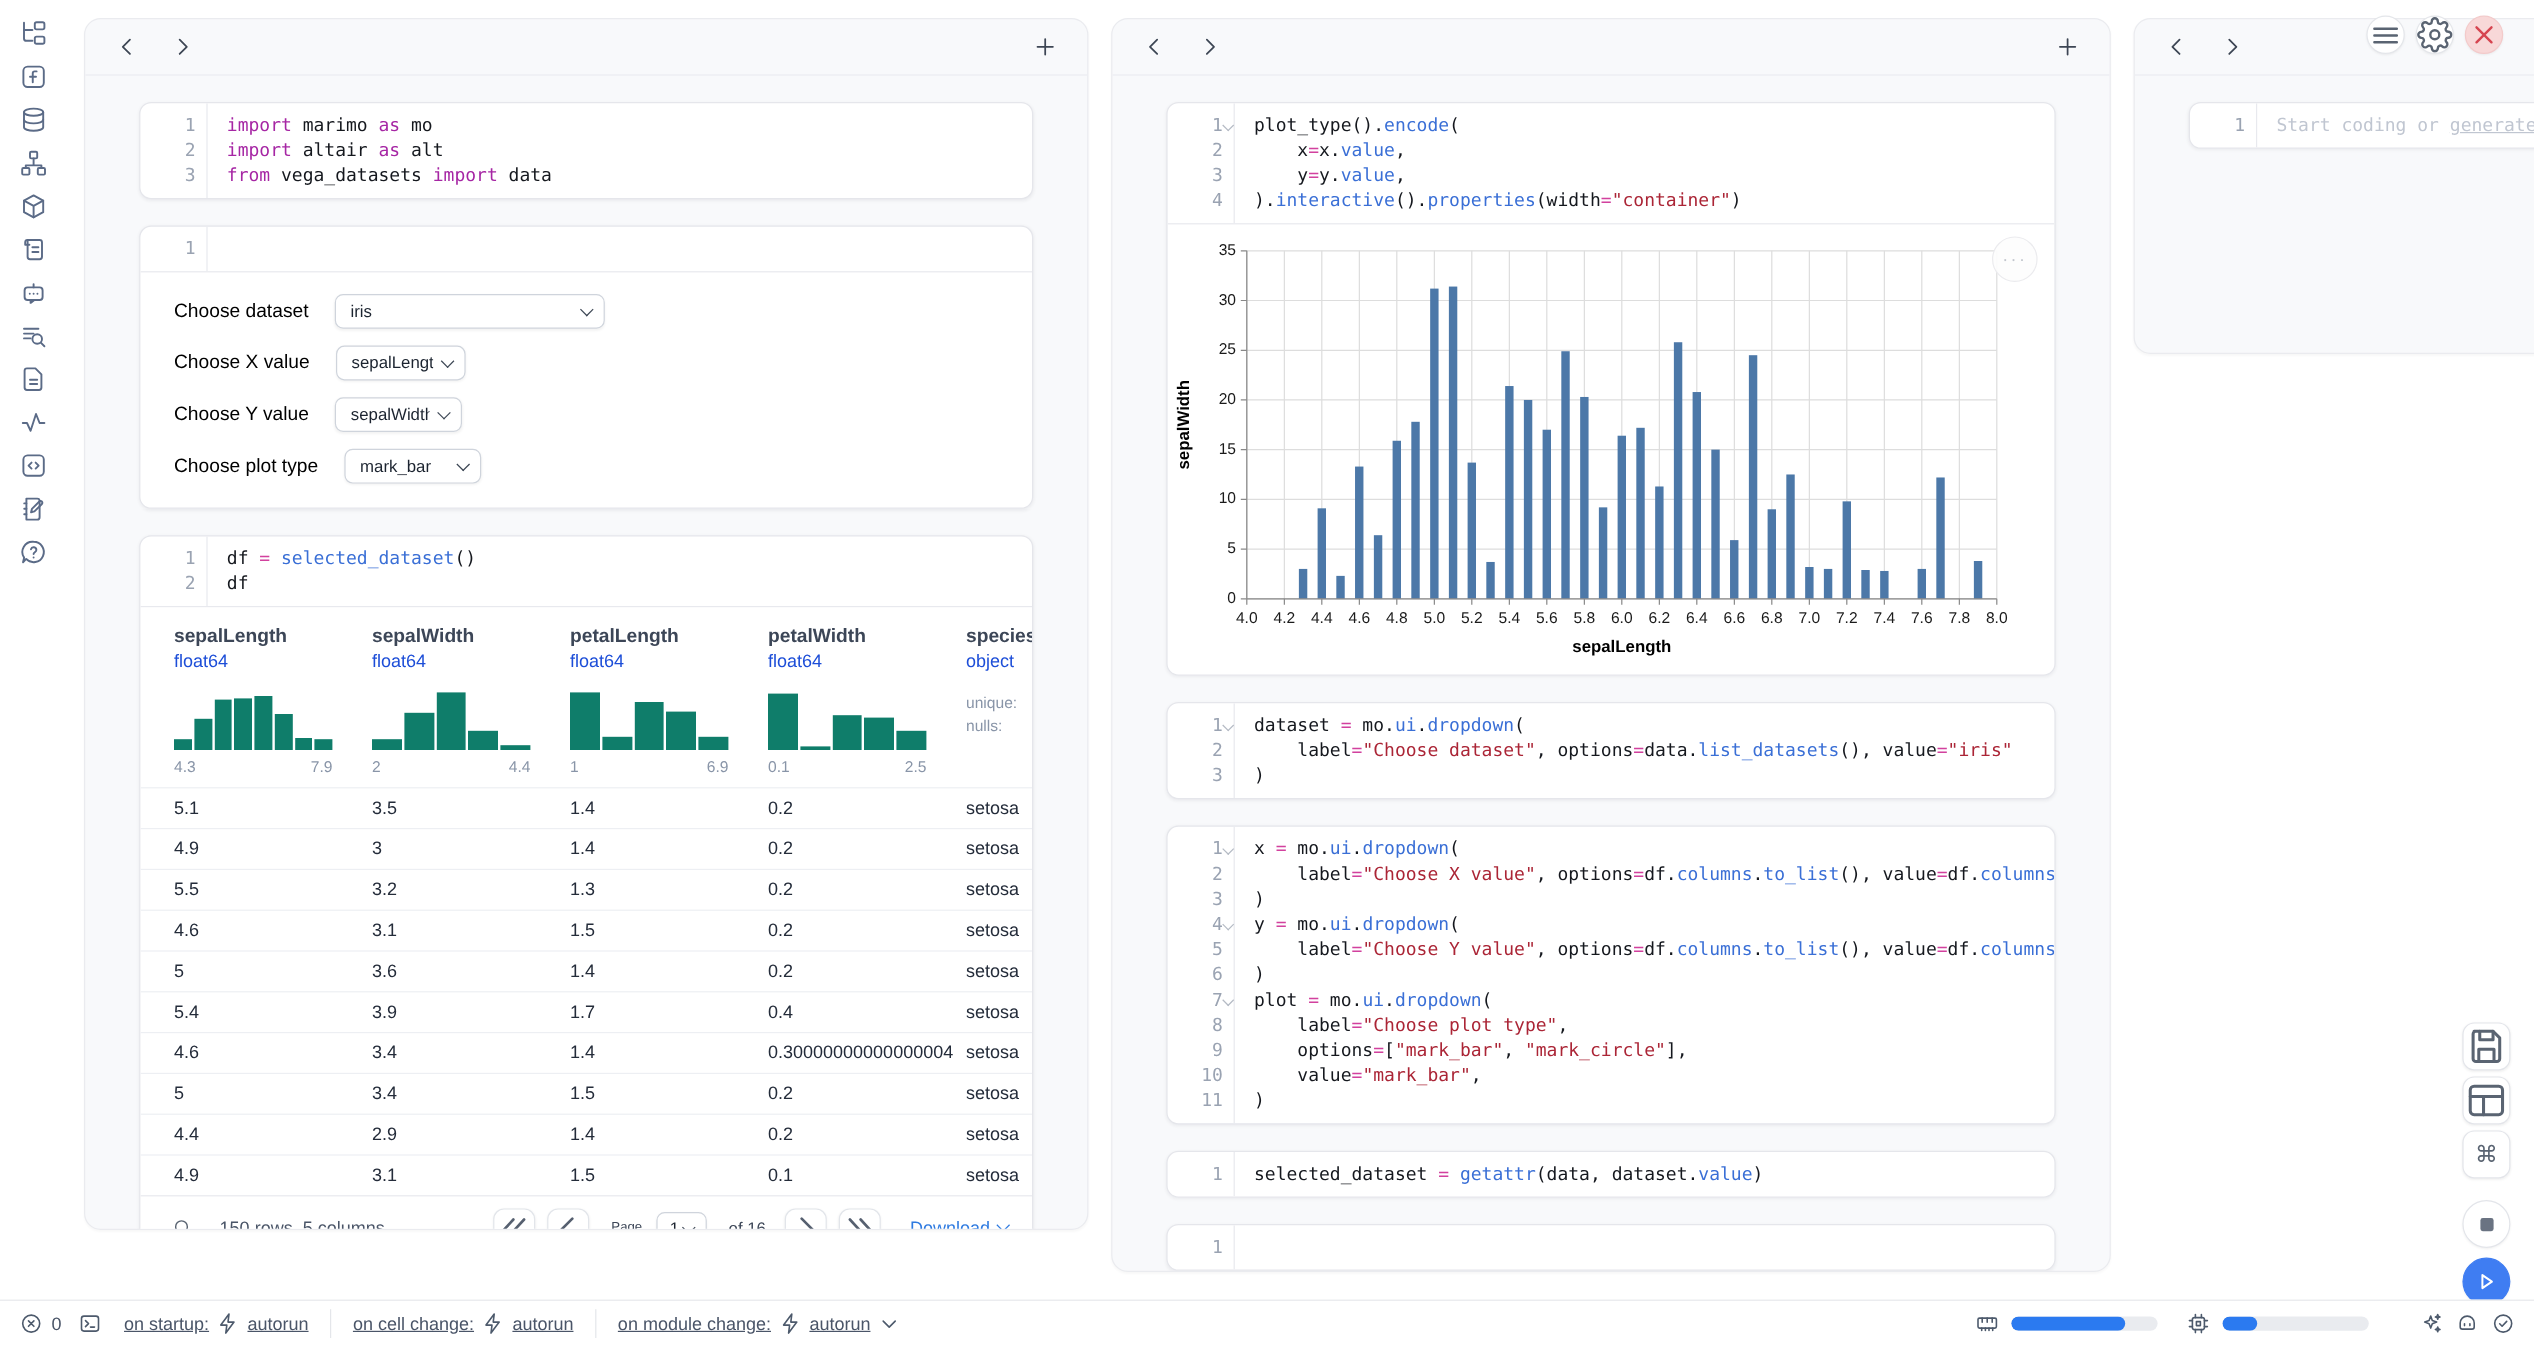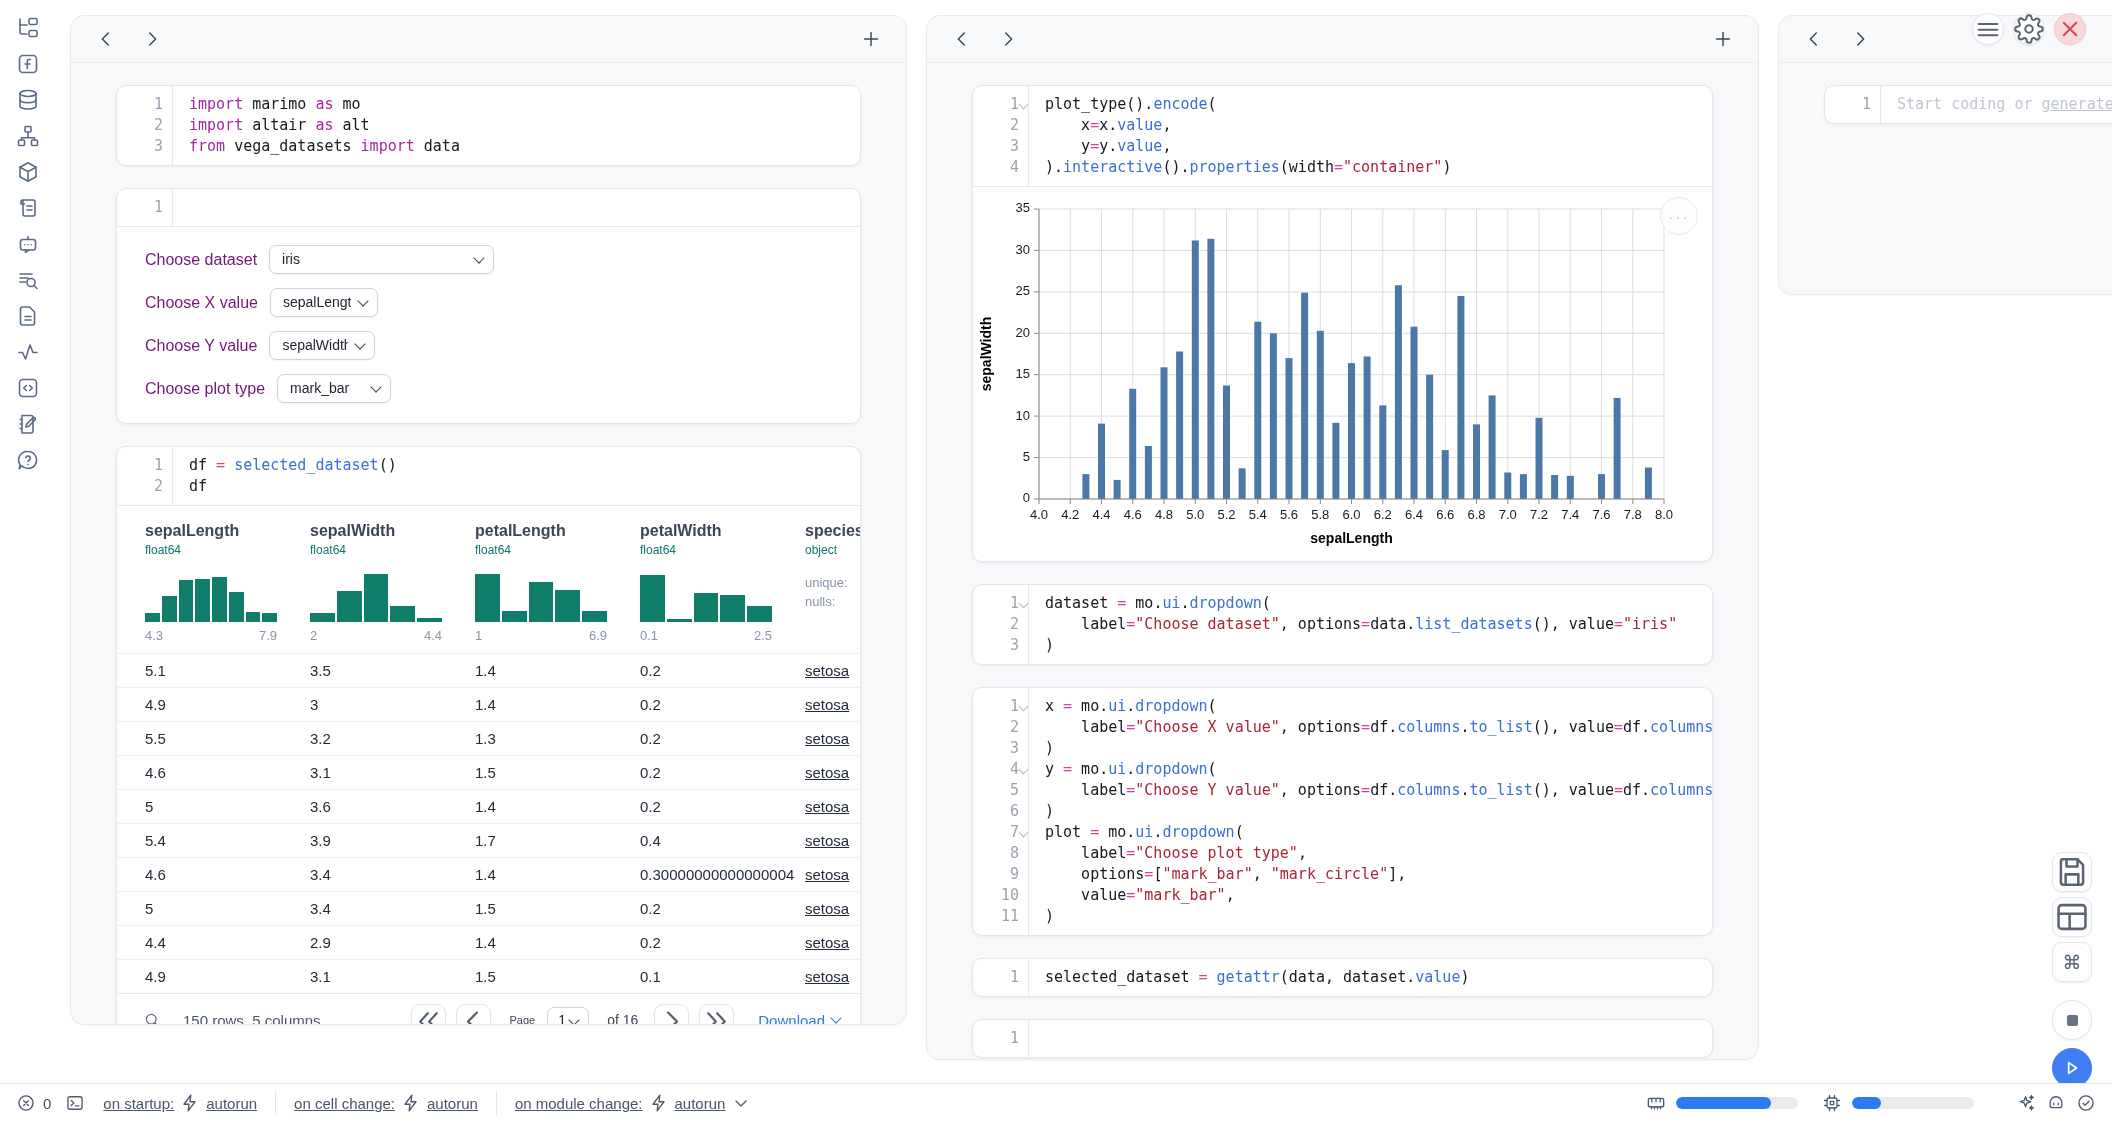--- a/index.html
+++ b/index.html
@@ -37,42 +37,42 @@
   .tk-f{color:#3a6fd6;}
   .tk-s{color:#ab2536;}
   .tk-o{color:#d2419e;}
   .tk-p{color:#15181e;}
   .output{border-top:1px solid #e8e9ee;}
 
   
   .ddout{padding:18px 28px 20px 28px;}
   .ddrow{display:flex;align-items:center;margin-top:14px;}
   .ddrow:first-child{margin-top:0;}
-  .ddlabel{font-size:16px;color:#701a75;margin-right:12px;}
+  .ddlabel{font-size:16px;color:#000000;margin-right:22px;}
   .selwrap{position:relative;display:inline-block;}
   .selwrap::after{content:"";position:absolute;right:11px;top:9px;width:7px;height:7px;
         border-right:1.8px solid #3c4654;border-bottom:1.8px solid #3c4654;transform:rotate(45deg);pointer-events:none;}
   .sel{appearance:none;-webkit-appearance:none;font-family:"Liberation Sans",sans-serif;font-size:14px;color:#1c2430;
        background:#fff;border:1px solid #cfd4dc;border-radius:7px;box-shadow:0 1px 2px rgba(0,0,0,.05);
        padding:4px 26px 5px 12px;height:29px;cursor:pointer;}
 
   
   .thead{display:flex;padding:16px 0 0 28px;overflow:hidden;}
   .tcol{flex:none;width:165px;}
   .tcol.last{width:70px;}
   .tname{font-size:16px;font-weight:bold;color:#3c4657;white-space:nowrap;}
-  .ttype{font-size:12px;color:#0f766e;margin-top:3px;white-space:nowrap;}
+  .ttype{font-size:15px;color:#1d4ed8;margin-top:3px;white-space:nowrap;}
   .thist{margin-top:13px;height:52px;width:132px;display:flex;align-items:flex-end;gap:2px;}
   .thist div{flex:1;background:#0f7d6a;}
   .trange{width:132px;display:flex;justify-content:space-between;font-size:13px;color:#8995a8;margin:6px 0 10px 0;}
   .tstats{margin-top:16px;font-size:13px;color:#8995a8;line-height:19px;white-space:nowrap;}
   .trow{display:flex;padding-left:28px;border-top:1px solid #edeff3;height:33px;align-items:center;
         font-size:15px;color:#242c3a;overflow:hidden;}
   .trow span{flex:none;width:165px;white-space:nowrap;overflow:hidden;}
-  .trow span.last{width:70px;text-decoration:underline;}
+  .trow span.last{width:70px;}
   .tfoot{border-top:1px solid #e8e9ee;height:52px;display:flex;align-items:center;padding:0 20px 0 26px;gap:10px;}
   .tsummary{font-size:15px;color:#44506169;color:#4a5568;margin-left:12px;}
   .tfoot .spacer{flex:1;}
   .pgbtn{width:35px;height:33px;border:1px solid #e2e5ea;border-radius:9px;background:#fff;
          box-shadow:0 1px 2px rgba(0,0,0,.05);color:#566070;display:grid;place-items:center;cursor:pointer;padding:0;}
   .pgbtn svg{width:16px;height:16px;}
   .pglabel{font-size:11px;color:#3c4657;margin:0 2px 0 8px;}
   .pgsel{height:27px;font-size:14px;padding:2px 22px 3px 10px;}
   .pgof{font-size:14px;color:#3c4657;margin-right:6px;}
   .dl{margin-left:14px;font-size:15px;color:#2e7ae0;display:flex;align-items:center;gap:7px;cursor:pointer;}

